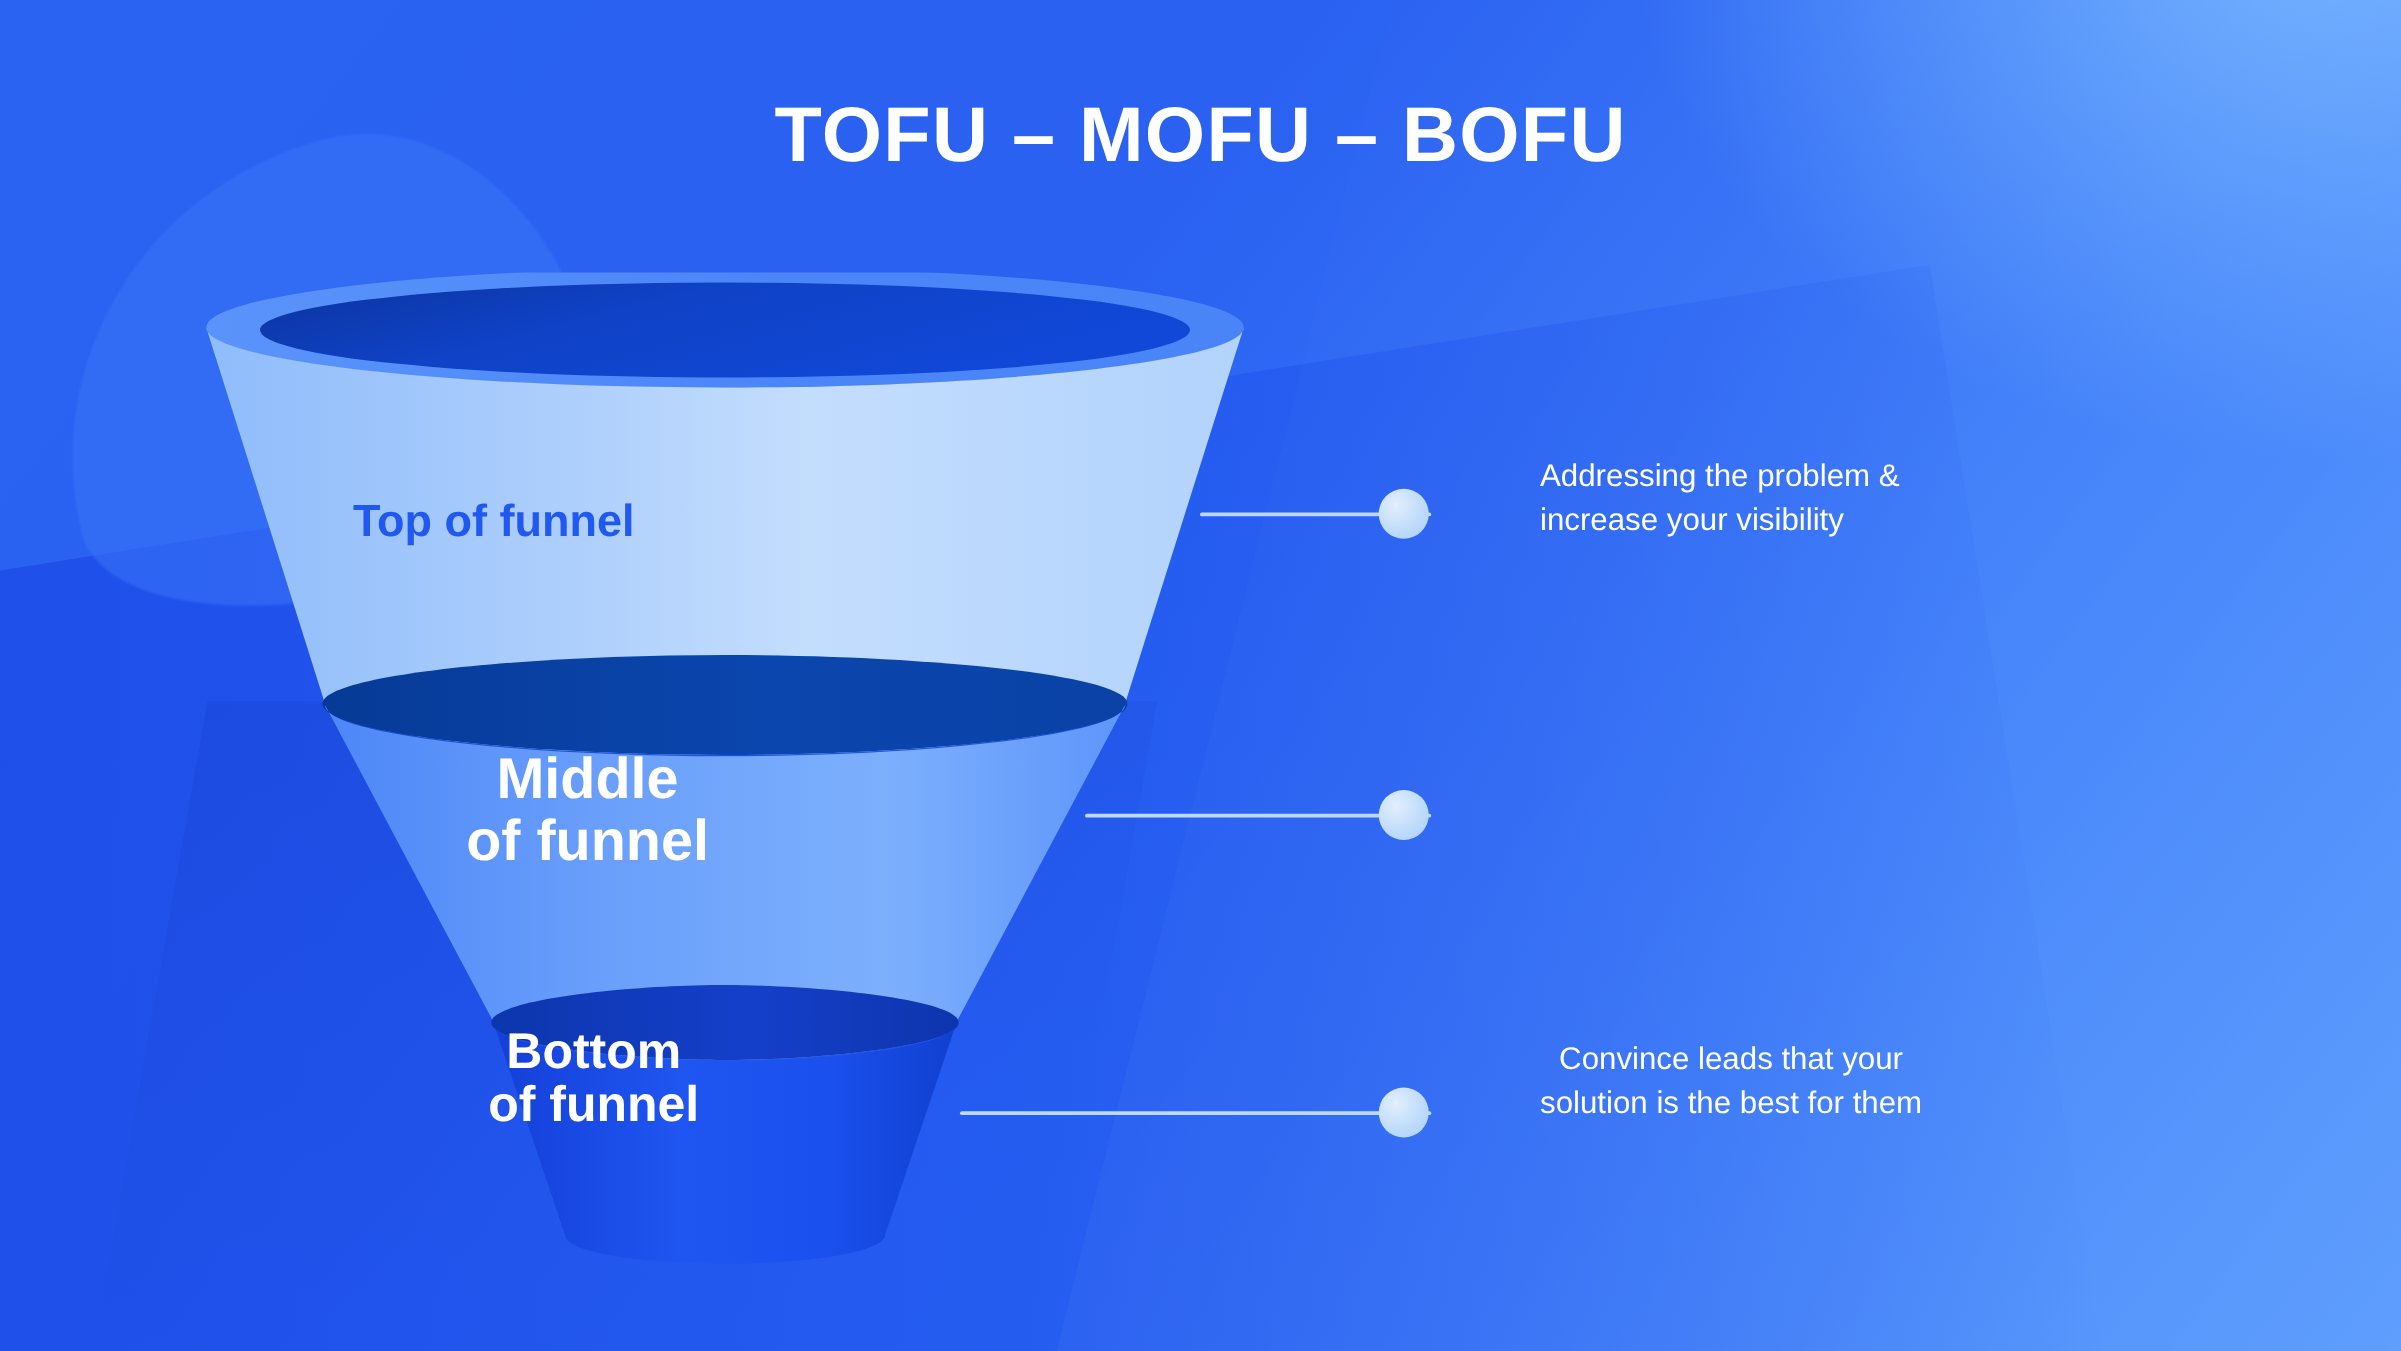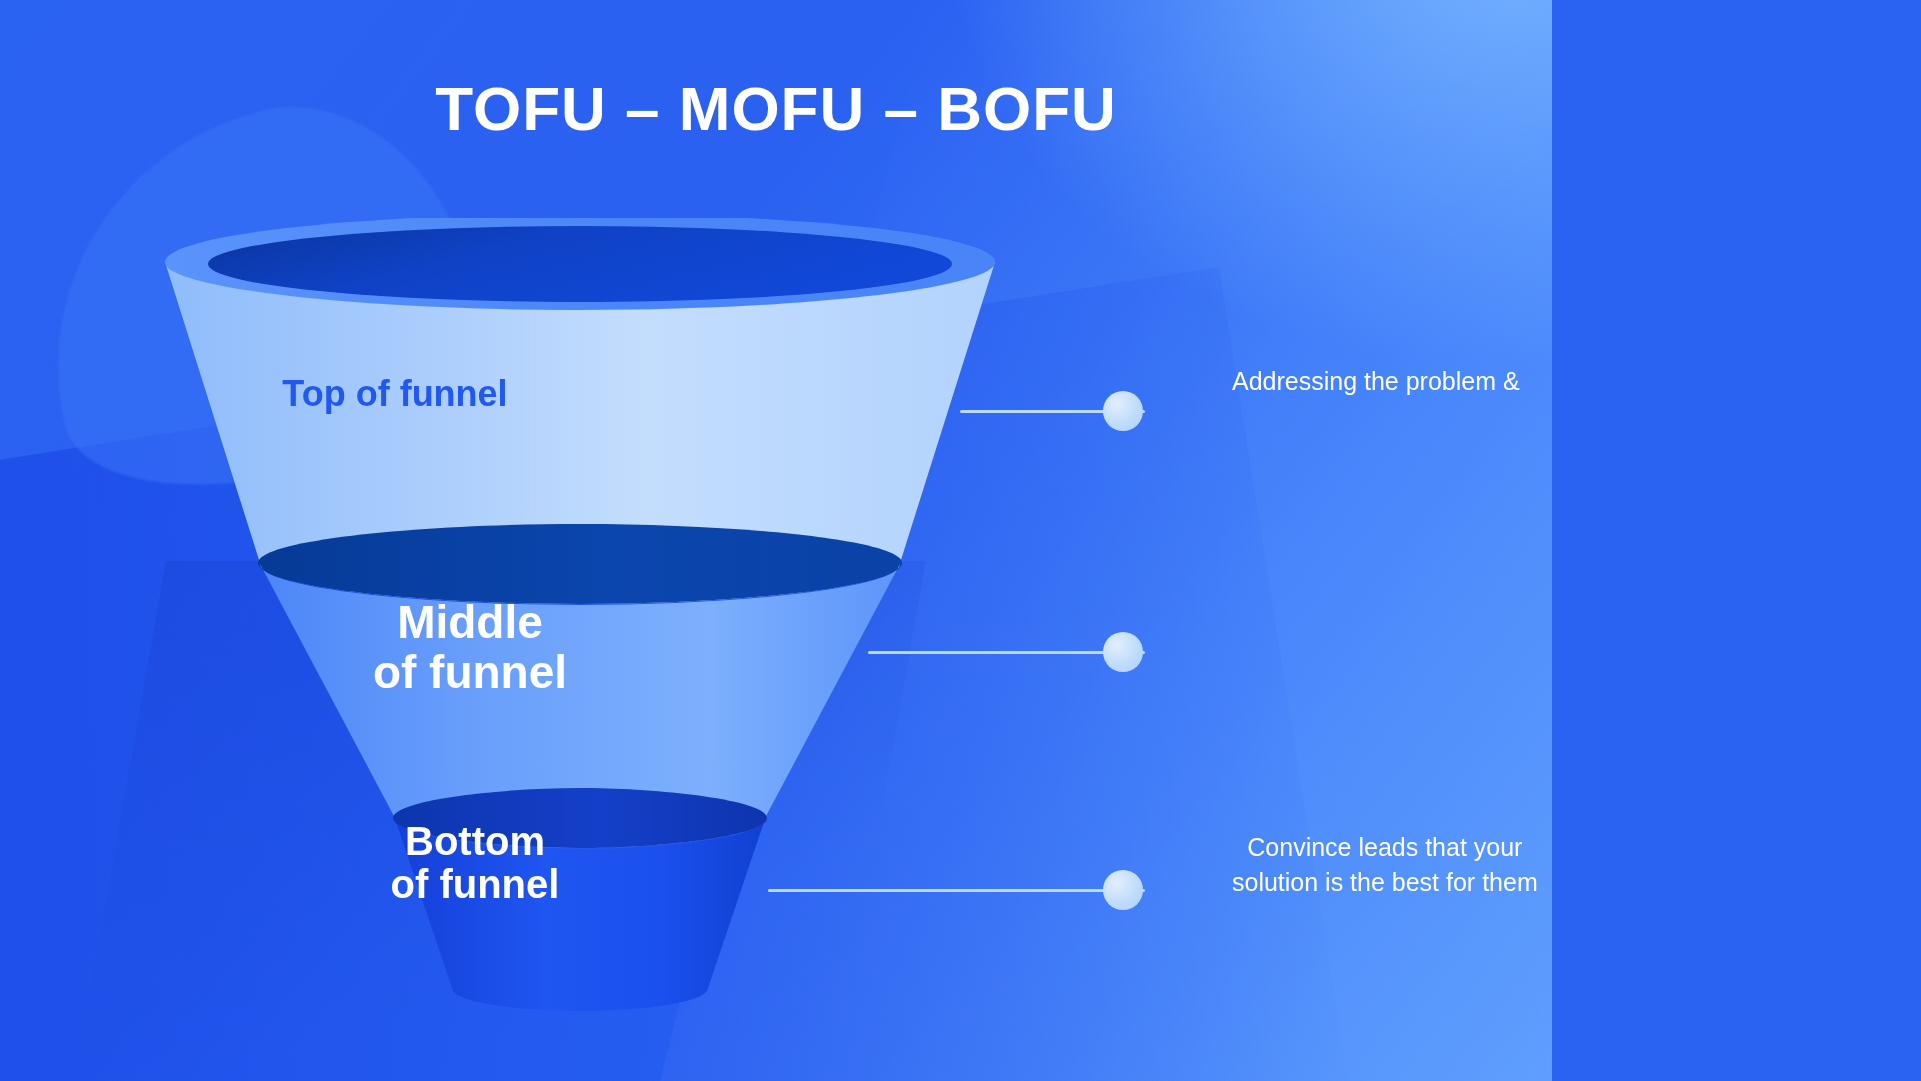--- a/index.html
+++ b/index.html
@@ -1,21 +1,21 @@
 <!DOCTYPE html>
 <html><head>
 <meta charset="utf-8">
 <style>
   html,body{margin:0;padding:0;}
   body{
     width:1921px;height:1081px;overflow:hidden;
     font-family:"Liberation Sans", sans-serif;
     background:#2a62f2;
   }
-  .stage{position:relative;width:1552px;height:1081px;overflow:hidden;}
+  .stage{position:relative;width:1921px;height:1081px;overflow:hidden;}
 
   
   .bg-base{
     position:absolute;inset:0;
     background:
       radial-gradient(900px 700px at 97% -6%, #6fb0ff 0%, rgba(111,176,255,0) 62%),
       linear-gradient(128deg, #2a62f2 0%, #2a61f1 38%, #3d7ffb 72%, #4f95fd 100%);
   }
   .bg-diag-dark{
     position:absolute;left:-6%;bottom:-30%;width:95%;height:85%;
@@ -51,21 +51,21 @@
   }
 
   
   .funnel-wrap{position:absolute;left:140px;top:218px;width:880px;height:800px;}
   .funnel-wrap svg{display:block;}
 
   .funnel-label{
     position:absolute;text-align:center;line-height:1.08;font-weight:bold;
     pointer-events:none;
   }
-  .lbl-top{left:195px;top:375px;width:400px;font-size:36px;color:#2158ef;}
+  .lbl-top{left:195px;top:398px;width:400px;font-size:36px;color:#2158ef;}
   .lbl-mid{left:280px;top:598px;width:380px;font-size:46px;color:#ffffff;}
   .lbl-bot{left:285px;top:820px;width:380px;font-size:40px;color:#ffffff;}
 
   
   .conn{position:absolute;height:40px;}
   .conn .line{
     position:absolute;left:0;top:19px;height:3px;
     background:#bcd9fb;border-radius:2px;
   }
   .conn .dot{
@@ -190,19 +190,20 @@
     <div class="line"></div>
     <div class="dot"></div>
   </div>
   <div class="conn c3">
     <div class="line"></div>
     <div class="dot"></div>
   </div>
 
   <div class="desc d1">
     <div>Addressing the problem &amp;</div>
+    <div>increase your visibility</div>
   </div>
   <div class="desc d3">
     <div>Convince leads that your</div>
     <div>solution is the best for them</div>
   </div>
 
 </div>
 
 </body></html>

